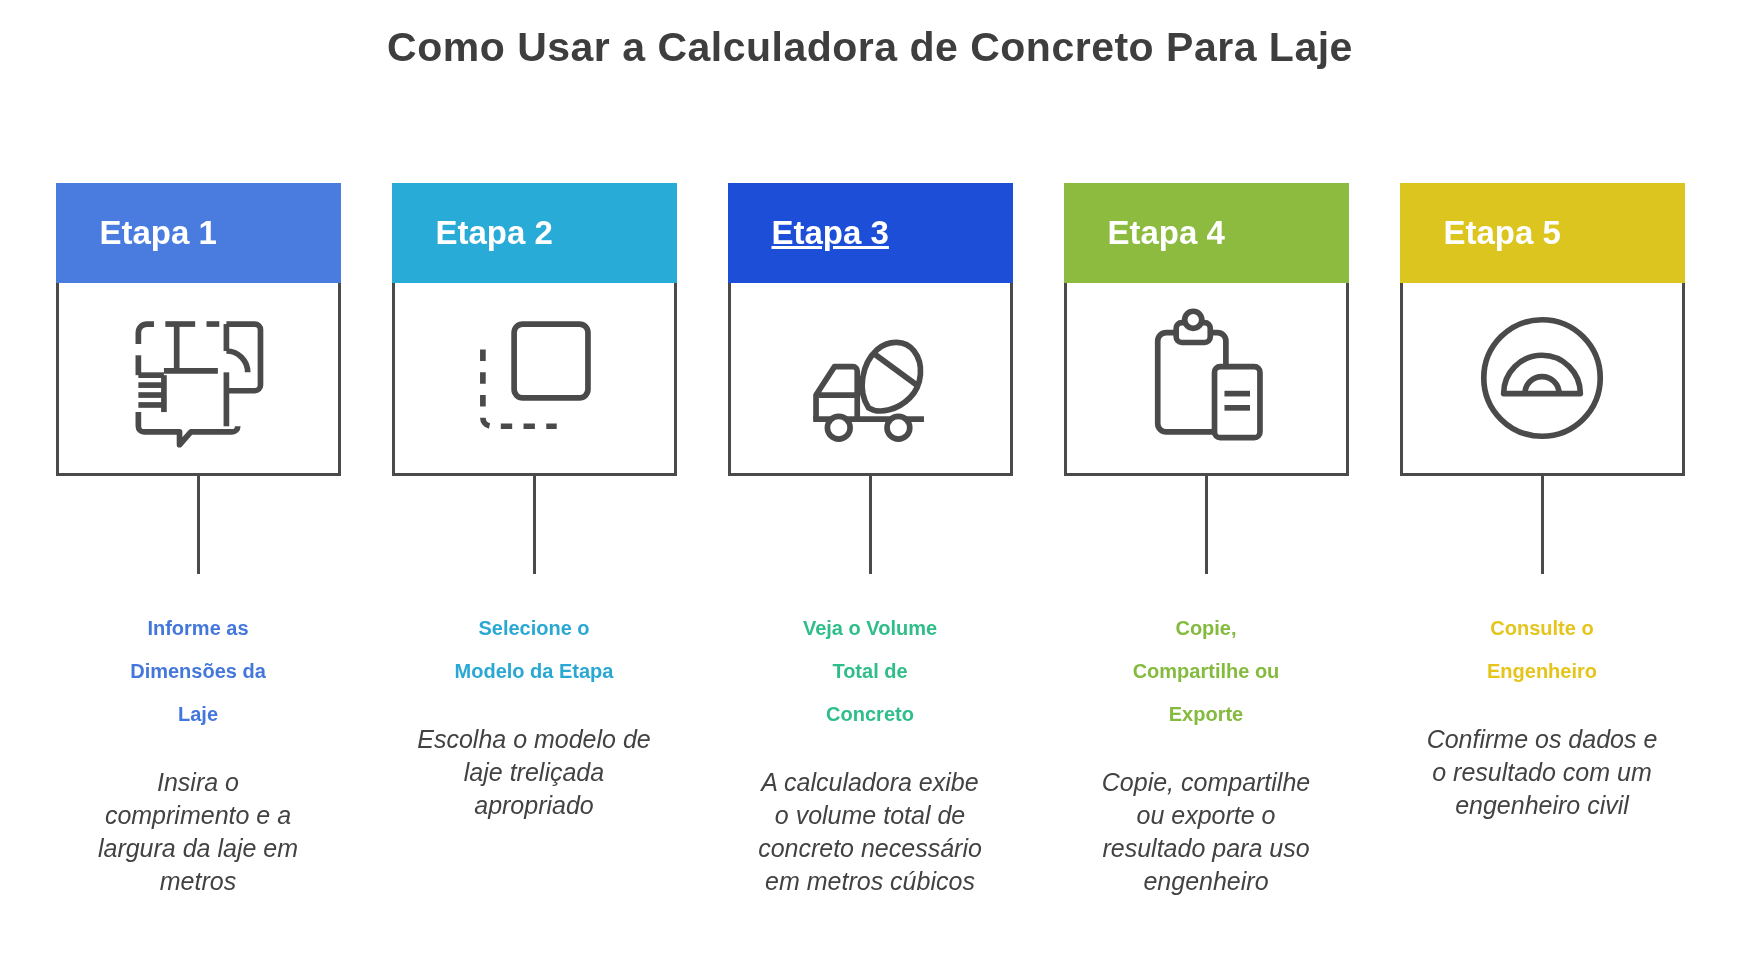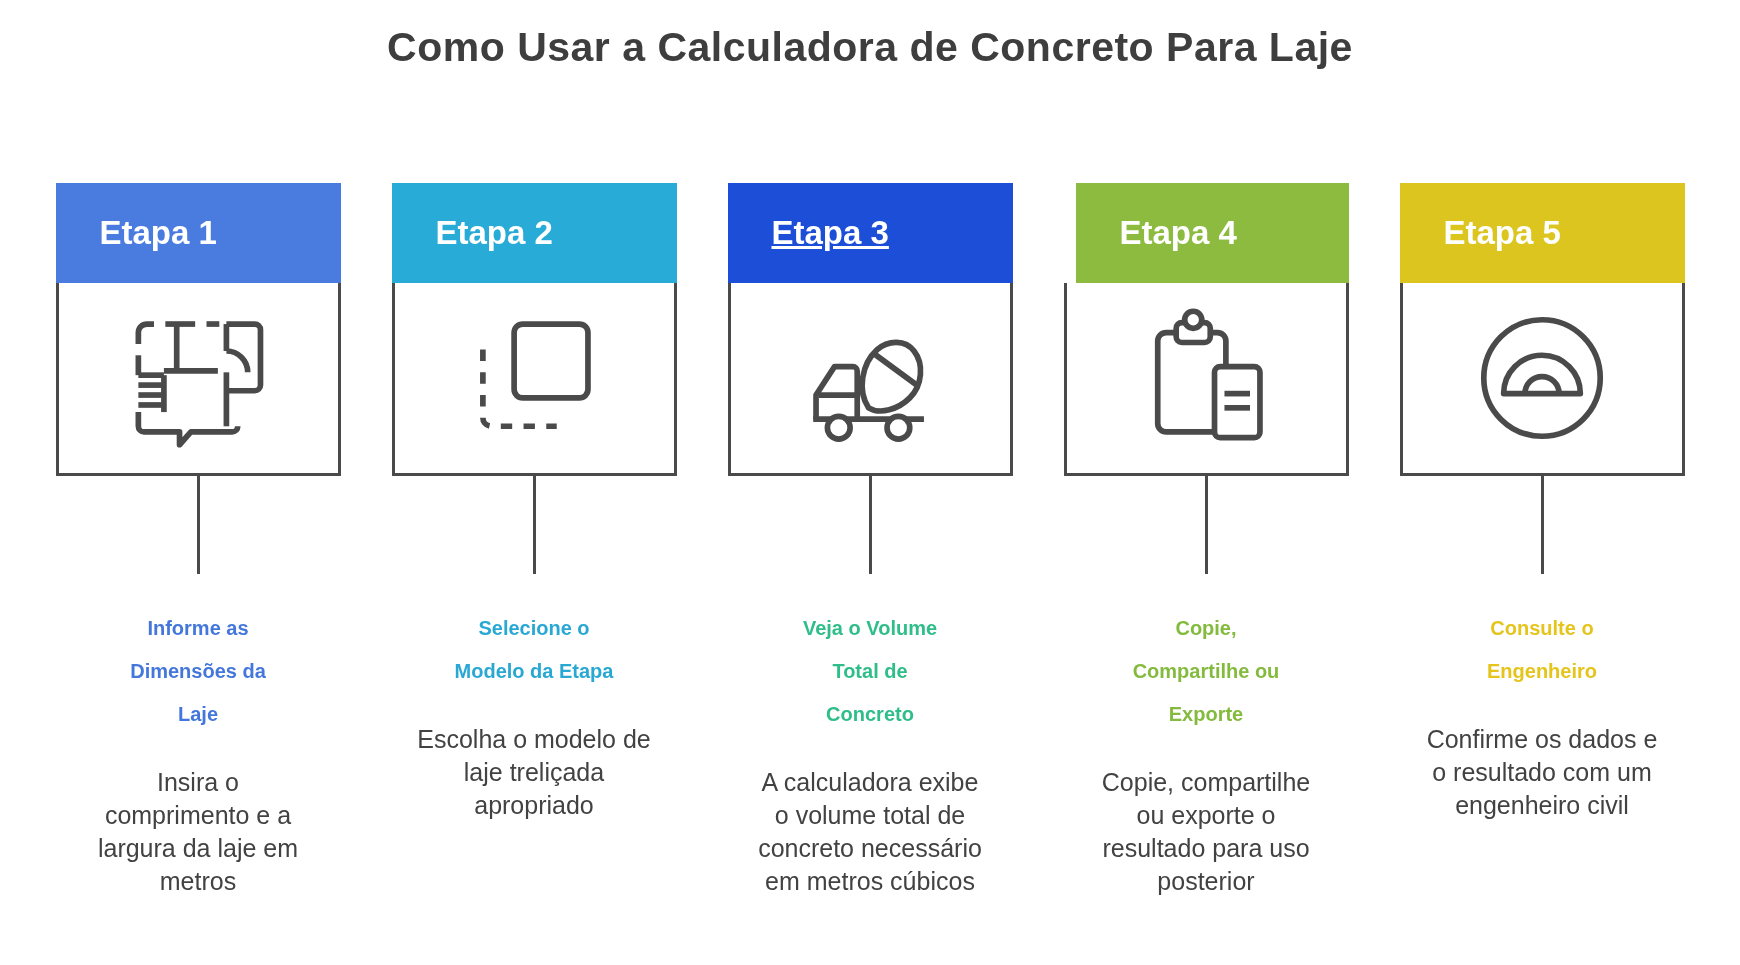--- a/index.html
+++ b/index.html
@@ -39,21 +39,21 @@
   .box svg .fillw{fill:#ffffff;}
   .connector{width:3px;height:98px;background:#4a4a4a;margin:0 auto;}
   .heading{
     margin:33px 0 0;
     font-size:20px;font-weight:bold;line-height:43px;
     text-align:center;white-space:pre-line;
   }
   .desc{
     margin:30px 0 0;
     font-size:25px;line-height:33px;color:#424242;
-    text-align:center;white-space:pre-line;
+    text-align:center;white-space:pre-line;font-style:italic;
   }
 </style>
 </head>
 <body>
 
 <h1 class="page-title">Como Usar a Calculadora de Concreto Para Laje</h1>
 
 <div class="row">
 
   <div class="col">
@@ -127,41 +127,41 @@
     <h2 class="heading" style="color: rgb(47, 190, 138);">Veja o Volume
 Total de
 Concreto</h2>
     <p class="desc">A calculadora exibe
 o volume total de
 concreto necessário
 em metros cúbicos</p>
   </div>
 
   <div class="col">
-    <div class="band" style="background-color: rgb(140, 187, 64); margin-left: 12px;">
+    <div class="band" style="background-color: rgb(140, 187, 64);">
       <span>Etapa 4</span>
     </div>
     <div class="box">
       <svg viewBox="0 0 100 100">
         <rect x="16" y="18" width="48" height="70" rx="6"></rect>
         <rect x="29" y="11" width="24" height="14" rx="4" class="fillw"></rect>
         <circle cx="41" cy="9" r="6" class="fillw"></circle>
         <rect x="56" y="42" width="32" height="50" rx="4" class="fillw"></rect>
         <path d="M63,61 h18"></path>
         <path d="M63,71 h18"></path>
       </svg>
     </div>
     <div class="connector"></div>
     <h2 class="heading" style="color: rgb(132, 187, 62);">Copie,
 Compartilhe ou
 Exporte</h2>
     <p class="desc">Copie, compartilhe
 ou exporte o
 resultado para uso
-posterior</p>
+engenheiro</p>
   </div>
 
   <div class="col">
     <div class="band" style="background-color: rgb(220, 197, 31);">
       <span>Etapa 5</span>
     </div>
     <div class="box">
       <svg viewBox="0 0 100 100">
         <circle cx="50" cy="50" r="41"></circle>
         <path d="M23,61 A27,27 0 0 1 77,61 L23,61 Z"></path>

